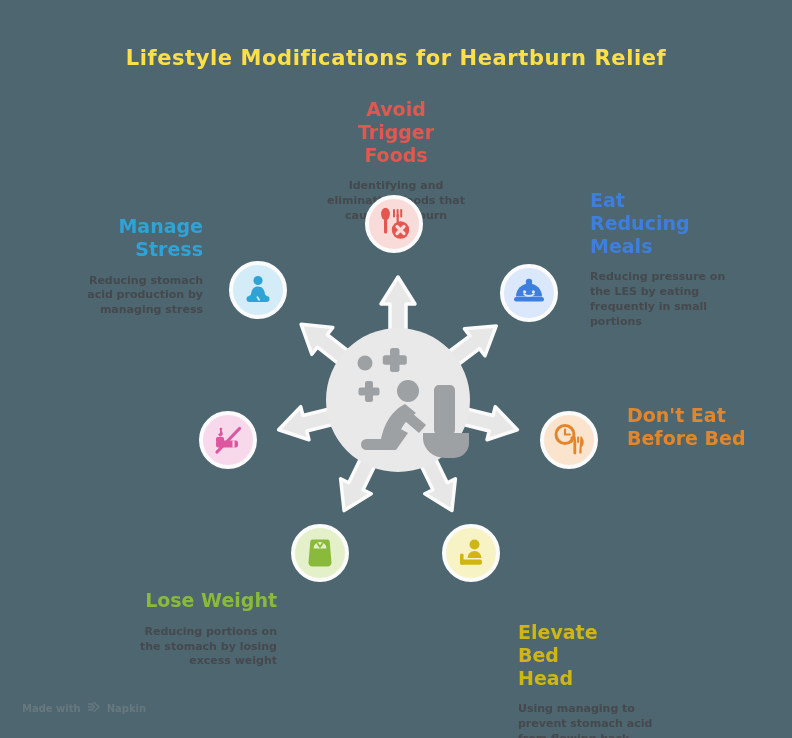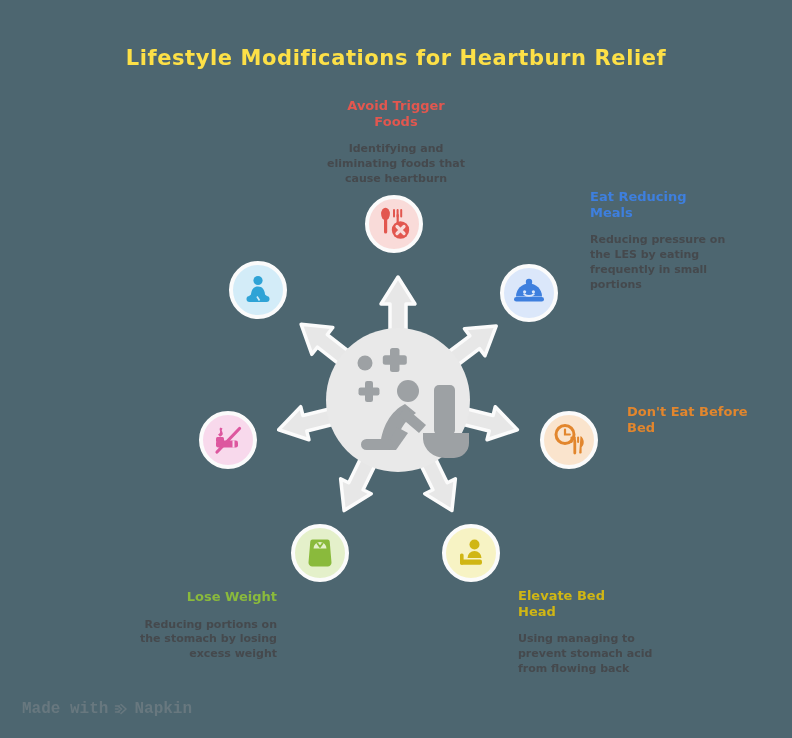--- a/index.html
+++ b/index.html
@@ -18,21 +18,21 @@
     text-align: center;
     font-size: 21px;
     font-weight: bold;
     letter-spacing: 0.6px;
     color: #3f4347;
   }
 
   
   .node-text { position: absolute; }
   .node-title {
-    font-size: 13px;
+    font-size: 19px;
     font-weight: bold;
     line-height: 1.2;
     margin-bottom: 13px;
   }
   .node-desc {
     font-size: 11px;
     font-weight: bold;
     line-height: 1.35;
     color: #45494d;
   }
@@ -45,21 +45,21 @@
   .pos-avoid .node-desc  { max-width: 160px; margin-left: auto; margin-right: auto; }
 
   .pos-eat     { left: 590px; top: 189px; width: 142px; }
   .pos-eat .node-title   { max-width: 112px; }
 
   .pos-dont    { left: 627px; top: 404px; width: 150px; }
   .pos-dont .node-title  { max-width: 140px; }
   .pos-dont .node-desc   { max-width: 132px; }
 
   .pos-elevate { left: 518px; top: 588px; width: 145px; }
-  .pos-elevate .node-title { max-width: 100px; }
+  .pos-elevate .node-title { max-width: 100px; margin-top: 33px; }
   .pos-elevate .node-desc  { max-width: 140px; }
 
   .pos-lose    { left: 117px; top: 589px; width: 160px; }
   .pos-lose .node-desc   { max-width: 145px; margin-left: auto; }
 
   .pos-quit    { left: 27px;  top: 410px; width: 140px; }
   .pos-quit .node-desc   { max-width: 122px; margin-left: auto; }
 
   .pos-manage  { left: 63px;  top: 215px; width: 140px; }
   .pos-manage .node-desc { max-width: 128px; margin-left: auto; }
@@ -81,25 +81,24 @@
   .ic-manage  { left: 229px; top: 261px; }
   .icon-circle svg { display: block; }
 
   
   .hub { position: absolute; left: 238px; top: 240px; width: 320px; height: 320px; }
 
   
   .watermark {
     position: absolute;
     left: 22px; top: 700px;
-    display: flex; align-items: center; gap: 6px;
-    font-size: 16px;
+    display: flex; align-items: flex-end; gap: 6px;
+    font-size: 10px;
     font-weight: bold;
     color: #68787f;
-    font-family: Liberation Mono, monospace;
   }
   .watermark svg { display: block; }
 </style>
 </head>
 <body>
 
 <div class="stage">
 
   <div class="page-title" style="color: #fde047;">Lifestyle Modifications for Heartburn Relief</div>
 
@@ -221,20 +220,24 @@
       <g fill="currentColor">
         <path d="M8 12.5 Q11 11 9.8 8.2 Q9 6.5 10.5 5.5 L12.5 6.5 Q11 8 12.3 10 Q14 13 10 14.8 Z"></path>
         <rect x="6" y="15" width="8" height="5" rx="1.5"></rect>
         <rect x="6" y="18.5" width="22" height="7" rx="2.2"></rect>
       </g>
       <rect x="22.5" y="18.5" width="2" height="7" fill="var(--icon-bg)"></rect>
       <path d="M7 30 L29.5 6.5" stroke="currentColor" stroke-width="3.2" stroke-linecap="round"></path>
     </svg>
   </div>
 
+  <div class="node-text t-right pos-manage">
+    <div class="node-title" style="color: rgb(47, 163, 214);">Manage Stress</div>
+    <div class="node-desc">Reducing stomach acid production by managing stress</div>
+  </div>
   <div class="icon-circle ic-manage" style="background: rgb(211, 236, 248); color: rgb(47, 163, 214); --icon-bg: #d3ecf8;">
     <svg width="36" height="36" viewBox="0 0 36 36">
       <g fill="currentColor">
         <circle cx="18" cy="8.5" r="4.6"></circle>
         <path d="M10.8 25 C10.8 17.5 13.8 14.5 18 14.5 C22.2 14.5 25.2 17.5 25.2 25 Z"></path>
         <path d="M9 23.5 L14 21.5 L14 25 Z"></path>
         <path d="M27 23.5 L22 21.5 L22 25 Z"></path>
         <rect x="6.5" y="24" width="23" height="6" rx="3"></rect>
       </g>
       <path d="M17 24.5 L19.5 28.5" stroke="var(--icon-bg)" stroke-width="1.6"></path>

